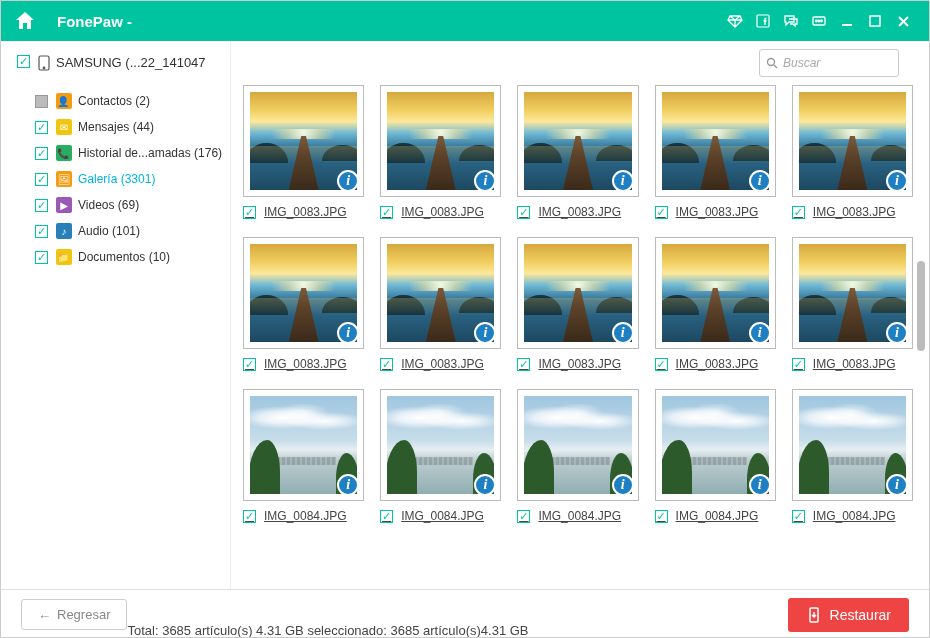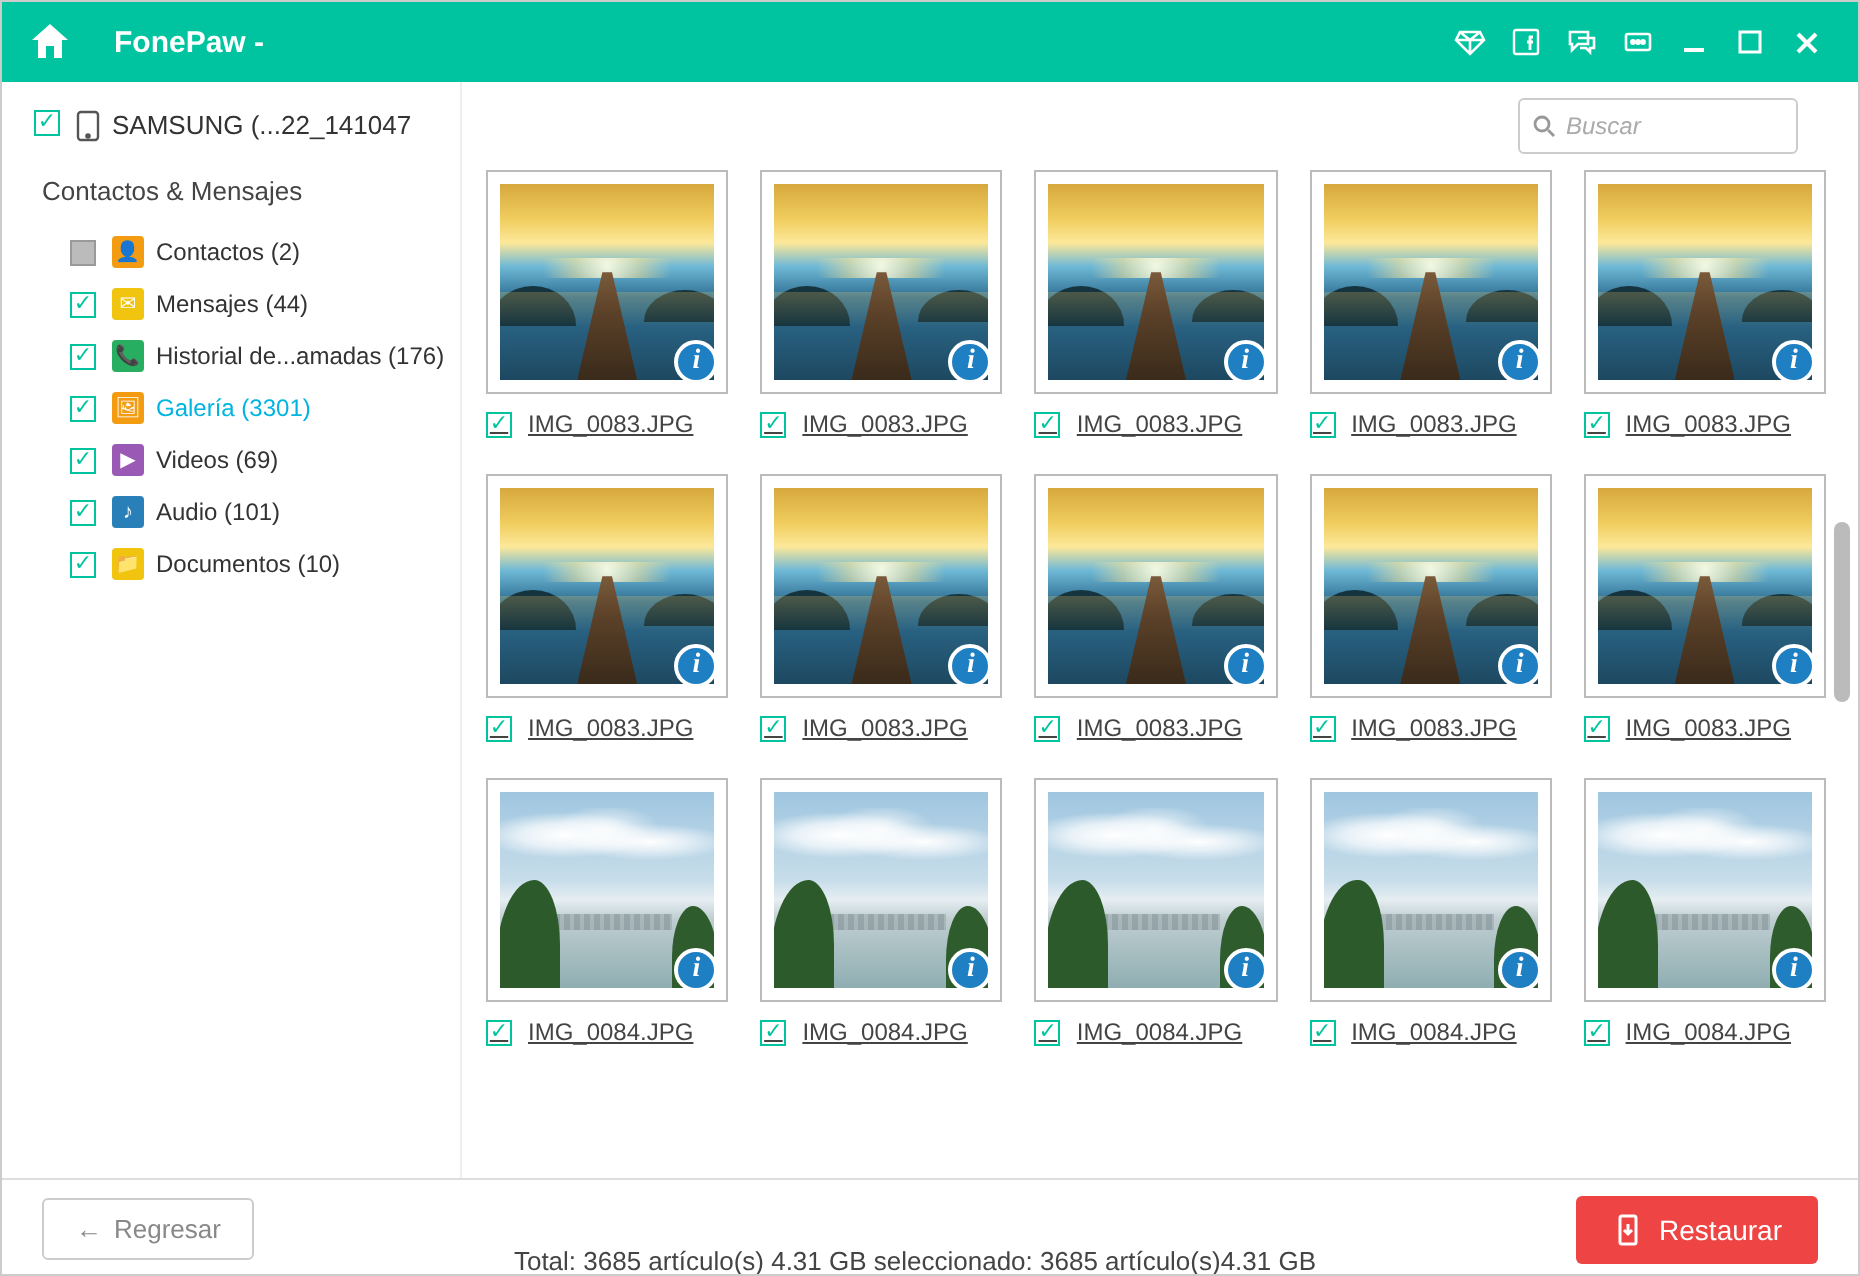--- a/index.html
+++ b/index.html
@@ -27,21 +27,21 @@
 .grid-wrap { flex: 1; overflow-y: auto; padding: 0 16px 8px 12px; }
 .grid { display: grid; grid-template-columns: repeat(5, 1fr); gap: 18px 16px; }
 .thumb-card { display: flex; flex-direction: column; }
 .thumb-frame { border: 1px solid #bbb; padding: 6px; position: relative; background: #fff; height: 112px; display: flex; align-items: center; justify-content: center; }
 .thumb-img { width: 100%; height: 100%; }
 .info-badge { position: absolute; right: 4px; bottom: 4px; width: 22px; height: 22px; border-radius: 50%; background: #1e7fc2; color: #fff; font-style: italic; font-weight: bold; font-family: Georgia, serif; display: flex; align-items: center; justify-content: center; border: 2px solid #fff; font-size: 14px; }
 .thumb-label { display: flex; align-items: center; margin-top: 8px; font-size: 12px; color: #444; text-decoration: underline; }
 .scrollbar-fake { position: absolute; right: 4px; top: 220px; width: 8px; height: 90px; background: #bbb; border-radius: 4px; }
 .footer { height: 50px; border-top: 1px solid #ddd; display: flex; align-items: center; padding: 0 20px; }
 .btn-back { border: 1px solid #ccc; background: #fff; color: #888; padding: 7px 16px; border-radius: 3px; font-size: 13px; display: flex; align-items: center; cursor: pointer; }
-.footer-text { flex: 1; text-align: center; font-size: 13px; color: #444; margin-top: 32px; }
+.footer-text { flex: 1; text-align: left; font-size: 13px; color: #444; margin-top: 32px; }
 .btn-restore { background: #ef4444; color: #fff; border: none; padding: 9px 18px; border-radius: 3px; font-size: 14px; display: flex; align-items: center; cursor: pointer; }
 .btn-restore svg { margin-right: 8px; }
 
 
 .sunset { background: linear-gradient(to bottom, #d6a83e 0%, #f0cd5e 18%, #fde89a 30%, #6fb9d6 42%, #2f6f93 58%, #1d4860 100%); position: relative; overflow: hidden; }
 .sunset::before { content:""; position:absolute; left:0; right:0; top:38%; height:10%; background: radial-gradient(circle at 50% 40%, rgba(255,255,230,0.9) 0%, rgba(255,230,150,0.5) 30%, transparent 60%); }
 .sunset .pier { position:absolute; left:50%; bottom:0; width:28%; height:55%; transform:translateX(-50%); background: linear-gradient(to top, #3a2a1a 0%, #5a4028 60%, #7a5a3a 100%); clip-path: polygon(0% 100%, 100% 100%, 58% 0%, 42% 0%); }
 .sunset .hill-l { position:absolute; left:-5%; bottom:28%; width:40%; height:20%; background:#15343f; border-radius:50% 50% 0 0 / 100% 100% 0 0; }
 .sunset .hill-r { position:absolute; right:-5%; bottom:30%; width:38%; height:16%; background:#16353f; border-radius:50% 50% 0 0 / 100% 100% 0 0; }
 .sunset .reflect { position:absolute; left:0; right:0; top:55%; bottom:0; background: linear-gradient(to bottom, rgba(240,200,100,0.25), transparent 40%); }
@@ -110,21 +110,20 @@
   <div class="sidebar">
     <div class="device-row">
       <span class="cb checked"></span>
       <span style="margin-right:6px;"><svg width="12" height="16" viewBox="0 0 12 16" fill="none" stroke="#555" stroke-width="1.2">
             <rect x="1" y="1" width="10" height="14" rx="1.5"></rect>
             <circle cx="6" cy="13" r="0.8" fill="#555"></circle>
           </svg></span>
       <span>SAMSUNG (...22_141047</span>
     </div>
 
-    <div class="section-title">Contactos &amp; Mensajes</div>
 
     <div class="tree-item">
       <span class="cb partial"></span>
       <span class="icon-sq" style="background:#f39c12">👤</span>
       <span>Contactos (2)</span>
     </div>
     <div class="tree-item">
       <span class="cb checked"></span>
       <span class="icon-sq" style="background:#f1c40f">✉</span>
       <span>Mensajes (44)</span>

